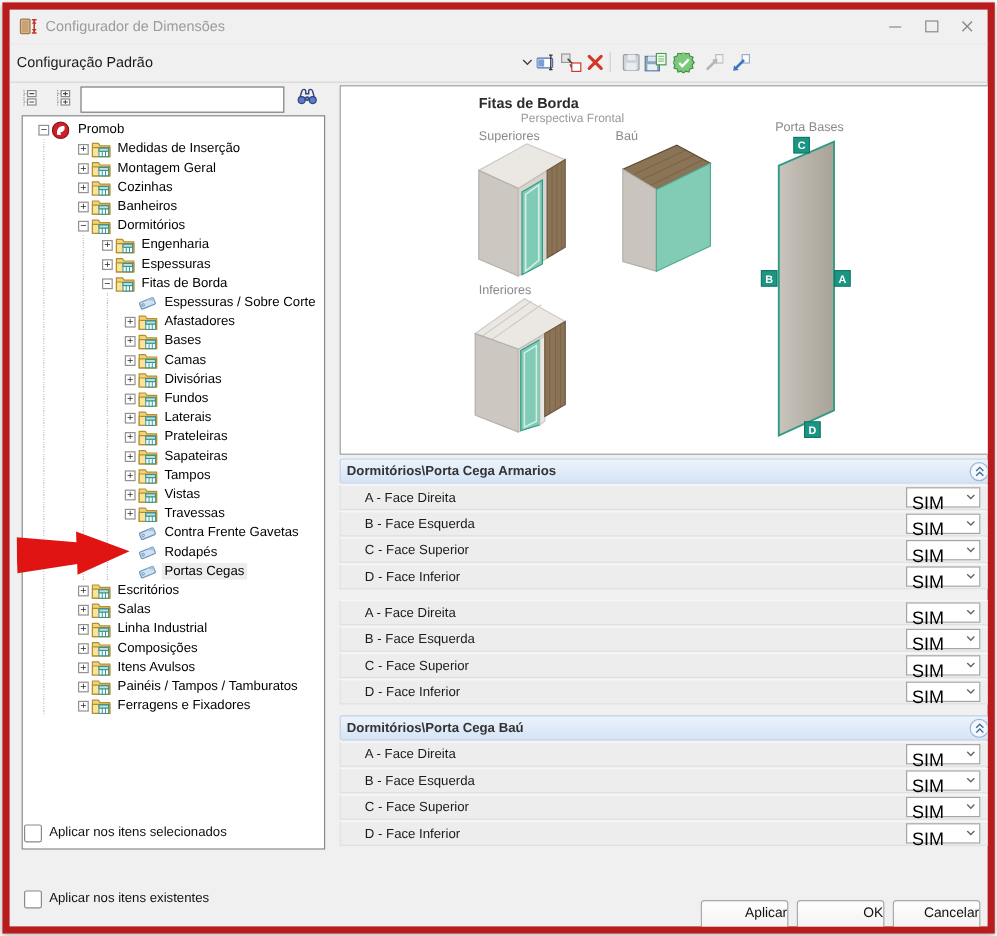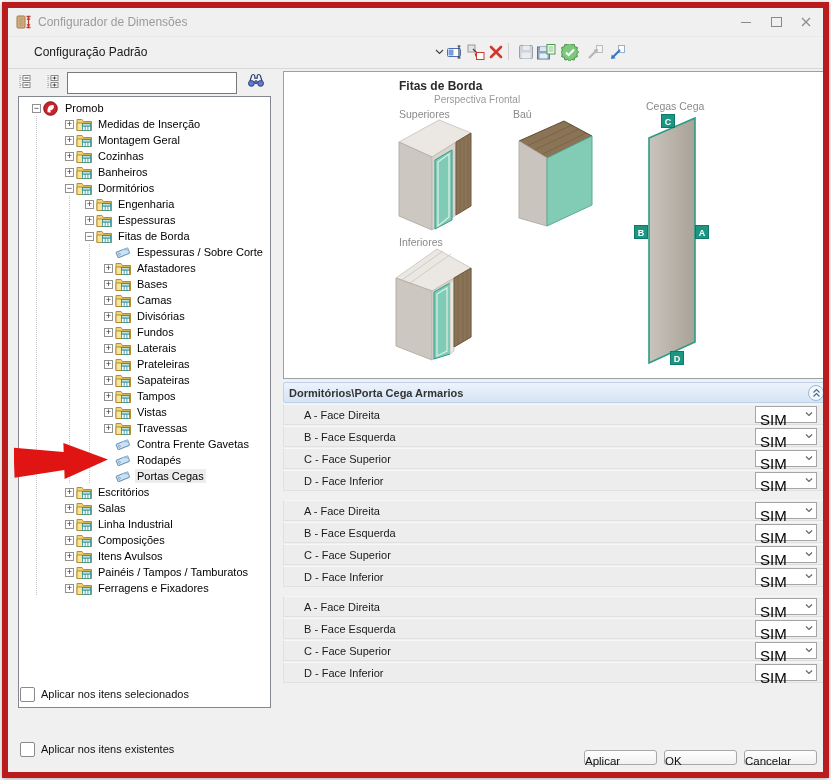--- a/index.html
+++ b/index.html
@@ -10,21 +10,21 @@
   .titlebar{position:absolute;left:0;top:0;right:0;height:28px;display:flex;align-items:center;
     padding-left:8px;border-bottom:1px solid #e9e9e9;}
   .title-icon{width:16px;height:16px;margin-right:6px;flex:none;}
   .title-text{font-size:12px;color:#9b9b9b;}
   .wbtns{position:absolute;right:2px;top:0;height:28px;display:flex;}
   .wbtn{width:30px;height:28px;display:flex;align-items:center;justify-content:center;color:#8a8a8a;}
   .glyph-min{width:10px;height:1px;background:#8a8a8a;}
   .glyph-max{width:9px;height:8px;border:1px solid #8a8a8a;}
   
   .configrow{position:absolute;left:0;top:29px;right:0;height:30px;display:flex;align-items:center;}
-  .config-name{font-size:12px;color:#1a1a1a;padding-left:6px;margin-left:20px;}
+  .config-name{font-size:12px;color:#1a1a1a;padding-left:6px;}
   .combo-caret{position:absolute;left:424px;top:8px;width:14px;height:14px;display:flex;
     align-items:center;justify-content:center;}
   .tbicon{position:absolute;top:6px;width:19px;height:18px;display:flex;align-items:center;justify-content:center;}
   .tbsep{position:absolute;left:500px;top:6px;width:1px;height:17px;background:#d0d0d0;}
   .hline{position:absolute;left:0;right:0;top:60px;border-top:1px solid #d7d7d7;}
   
   .searchrow{position:absolute;left:0;top:63px;}
   .treetool{position:absolute;top:3px;width:14px;height:15px;}
   .search-input{position:absolute;left:59px;top:1px;width:160px;height:18px;border:1px solid #7a7a7a;
     background:#fff;font-size:11px;padding:1px 4px;outline:none;}
@@ -62,22 +62,22 @@
     margin-top:1px;display:flex;align-items:center;box-sizing:content-box;}
   .plabel{flex:1;padding-left:20px;font-size:11px;color:#1a1a1a;}
   .pselect{width:62px;height:17px;background:#fff;border:1px solid #a5a5a5;display:flex;
     align-items:center;margin-right:12px;box-sizing:border-box;}
   .pval{flex:1;padding-left:4px;font-size:15px;color:#000;margin-top:10px;}
   .pcaret{width:14px;display:flex;justify-content:center;}
   
   .chkrow{position:absolute;left:12px;display:flex;align-items:center;height:16px;}
   .chk{width:13px;height:13px;border:1px solid #8a8a8a;border-radius:2px;background:#fff;margin-right:6px;flex:none;}
   .chklabel{font-size:11px;color:#111;}
-  .btn{position:absolute;top:742px;width:73px;height:15px;border:1px solid #a8a8a8;border-radius:3px;
-    background:linear-gradient(#fefefe,#f1f1f1);font-size:11.5px;color:#111;text-align:left;
+  .btn{position:absolute;top:742px;width:73px;height:29px;border:1px solid #a8a8a8;border-radius:3px;
+    background:linear-gradient(#fefefe,#f1f1f1);font-size:11.5px;color:#111;text-align:right;
     line-height:21px;box-sizing:border-box;}
 </style>
 </head>
 <body>
 
 <div class="window">
 
   <div class="titlebar">
     <span class="title-icon">
       <svg width="16" height="16" viewBox="0 0 16 16">
@@ -702,21 +702,21 @@
     <svg width="96" height="40" viewBox="0 0 96 40">
       <polygon points="0,5 50,11 50,2 94,20 50,38 50,29 0,35" fill="#e11414" transform="rotate(-2 48 20)"></polygon>
     </svg>
   </span>
 
   <div class="preview">
     <span class="pv-title">Fitas de Borda</span>
     <span class="pv-sub">Perspectiva Frontal</span>
     <span class="pv-lab" style="left:115px;top:36px">Superiores</span>
     <span class="pv-lab" style="left:229px;top:36px">Baú</span>
-    <span class="pv-lab" style="left:362px;top:28px">Cegas Cega</span>
+    <span class="pv-lab" style="left:362px;top:28px">Porta Bases</span>
     <span class="pv-lab" style="left:115px;top:164px">Inferiores</span>
     <svg width="546" height="306" viewBox="0 0 546 306" style="position:absolute;left:0;top:0">
       <defs>
         <linearGradient id="panelg" x1="0" y1="0" x2="1" y2="0">
           <stop offset="0" stop-color="#c9c4bc"></stop>
             <stop offset="1" stop-color="#a8a298"></stop>
         </linearGradient>
       </defs>
 
       <g>
@@ -859,20 +859,28 @@
             <span class="pval">SIM</span>
             <span class="pcaret">
               <svg width="8" height="5" viewBox="0 0 8 5">
                 <path d="M1,0.5 L4,3.5 L7,0.5" stroke="#666" stroke-width="1.2" fill="none"></path>
               </svg>
             </span>
           </span>
         </div>
       </div>
       <div class="section">
+        <div class="shead">
+          <span class="stitle">Dormitórios\Porta Cega Baú</span>
+          <span class="collapsebtn">
+            <svg width="9" height="10" viewBox="0 0 9 10">
+              <path d="M1.5,4.5 L4.5,1.5 L7.5,4.5 M1.5,8.5 L4.5,5.5 L7.5,8.5" stroke="#44688e" stroke-width="1.1" fill="none"></path>
+            </svg>
+          </span>
+        </div>
         <div class="prow">
           <span class="plabel">A - Face Direita</span>
           <span class="pselect">
             <span class="pval">SIM</span>
             <span class="pcaret">
               <svg width="8" height="5" viewBox="0 0 8 5">
                 <path d="M1,0.5 L4,3.5 L7,0.5" stroke="#666" stroke-width="1.2" fill="none"></path>
               </svg>
             </span>
           </span>

